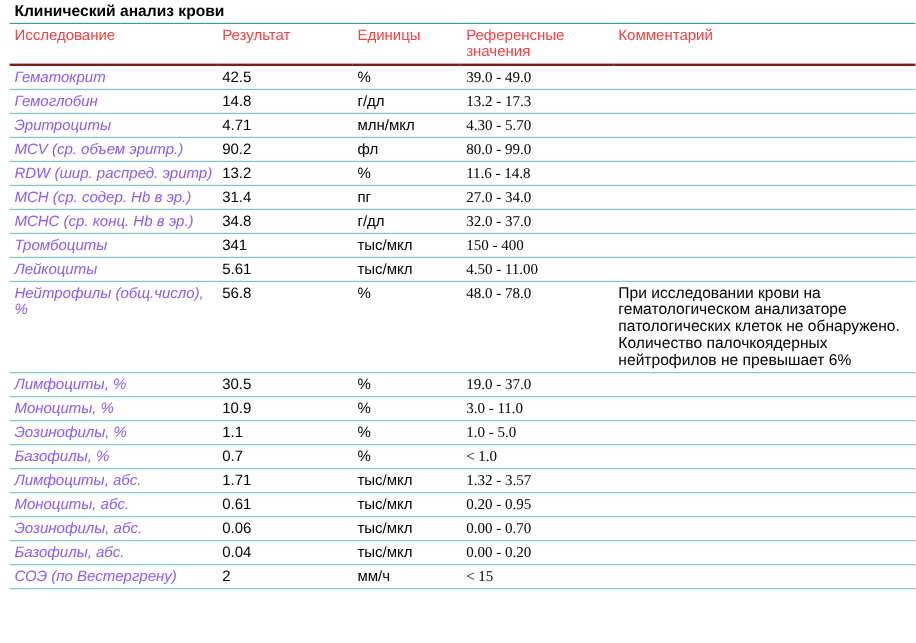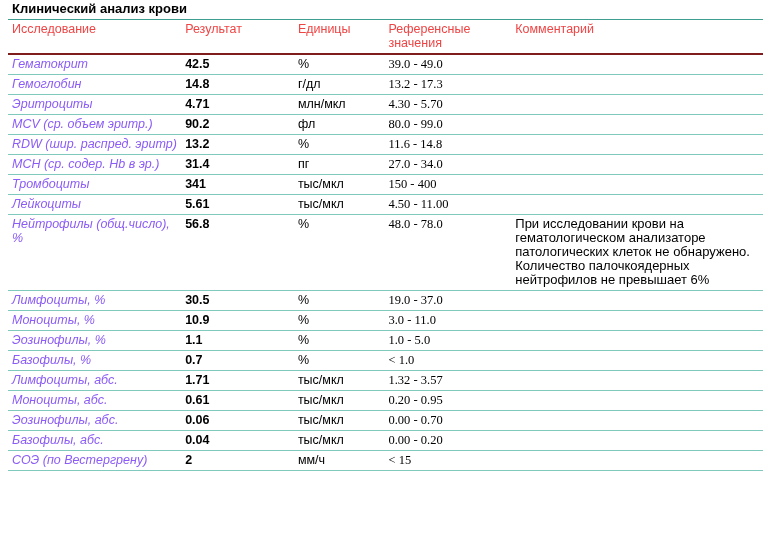--- a/index.html
+++ b/index.html
@@ -52,21 +52,21 @@
   .data-row td {
     border-bottom: 1px solid #7fc9bd;
   }
   .c-name {
     color: #8b5cf6;
     white-space: normal;
     font-style: italic;
   }
   .c-result {
     color: #000000;
-    font-weight: bold;
+    font-weight: normal;
   }
   .c-units {
     color: #000000;
   }
   .c-ref {
     color: #000000;
     font-family: Liberation Serif, serif;
   }
   .c-comment {
     color: #000000;
@@ -143,20 +143,27 @@
         <td class="c-comment"></td>
       </tr>
       <tr class="data-row">
         <td class="c-name">MCH (ср. содер. Hb в эр.)</td>
         <td class="c-result">31.4</td>
         <td class="c-units">пг</td>
         <td class="c-ref">27.0 - 34.0</td>
         <td class="c-comment"></td>
       </tr>
       <tr class="data-row">
+        <td class="c-name">MCHC (ср. конц. Hb в эр.)</td>
+        <td class="c-result">34.8</td>
+        <td class="c-units">г/дл</td>
+        <td class="c-ref">32.0 - 37.0</td>
+        <td class="c-comment"></td>
+      </tr>
+      <tr class="data-row">
         <td class="c-name">Тромбоциты</td>
         <td class="c-result">341</td>
         <td class="c-units">тыс/мкл</td>
         <td class="c-ref">150 - 400</td>
         <td class="c-comment"></td>
       </tr>
       <tr class="data-row">
         <td class="c-name">Лейкоциты</td>
         <td class="c-result">5.61</td>
         <td class="c-units">тыс/мкл</td>

